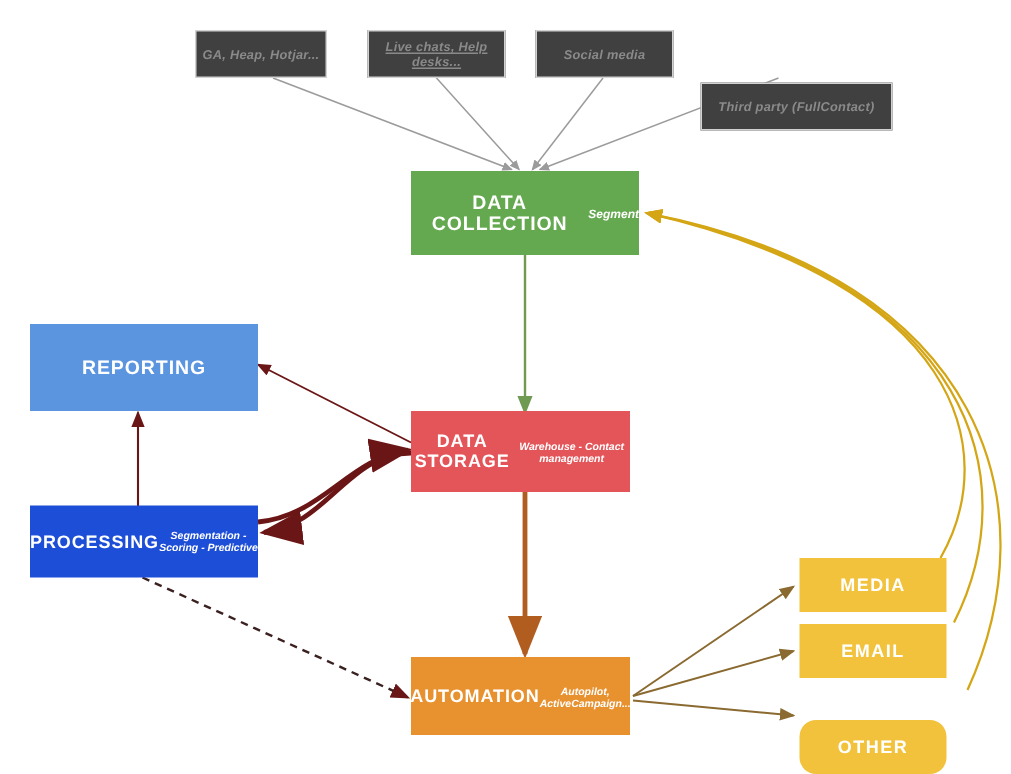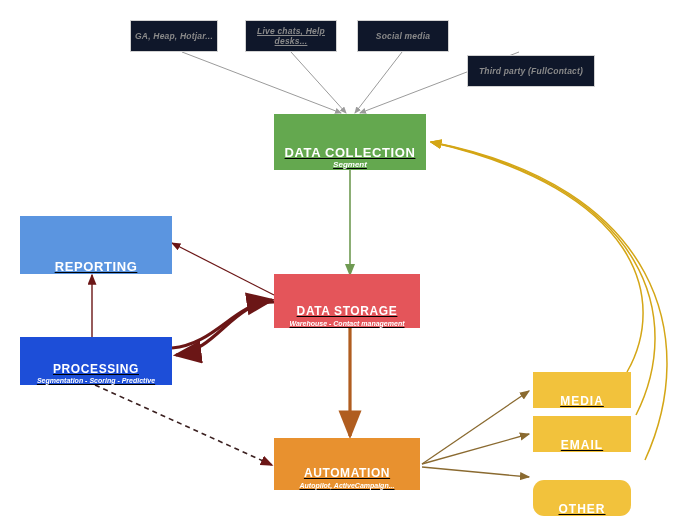--- a/index.html
+++ b/index.html
@@ -1,23 +1,23 @@
 <!DOCTYPE html>
 <html><head>
 <meta charset="utf-8">
 <style>
   html,body{margin:0;padding:0;background:#ffffff;}
   body{font-family:"Liberation Sans",sans-serif;}
   #canvas{position:relative;width:674px;height:516px;background:#ffffff;overflow:hidden;}
   svg#edges{position:absolute;left:0;top:0;width:674px;height:516px;}
-  .node{position:absolute;box-sizing:border-box;display:flex;flex-direction:column;
-        align-items:center;justify-content:flex-end;text-align:center;text-decoration:underline;}
+  .node{position:absolute;box-sizing:border-box;display:flex;flex-direction:row;
+        align-items:center;justify-content:center;text-align:center;}
   .node .ttl{color:#ffffff;font-weight:bold;letter-spacing:.6px;line-height:1.05;}
   .node .sub{color:#ffffff;font-style:italic;font-weight:bold;line-height:1.1;}
-  .src{background:#0f172a;border:1px solid #d2d2d2;color:#8a8a8a;
+  .src{background:#404040;border:1px solid #d2d2d2;color:#8a8a8a;
        font-size:8.5px;font-style:italic;font-weight:bold;letter-spacing:.2px;
        display:flex;align-items:center;justify-content:center;text-align:center;
        position:absolute;box-sizing:border-box;padding:0 4px;}
   .n-collect{background:#64a84f;}
   .n-storage{background:#e4555a;}
   .n-process{background:#1d4ed8;}
   .n-report{background:#5b95e0;}
   .n-auto{background:#e8912f;}
   .n-chan{background:#f2c23c;}
   .n-chan .ttl{font-size:12px;letter-spacing:1px;}

